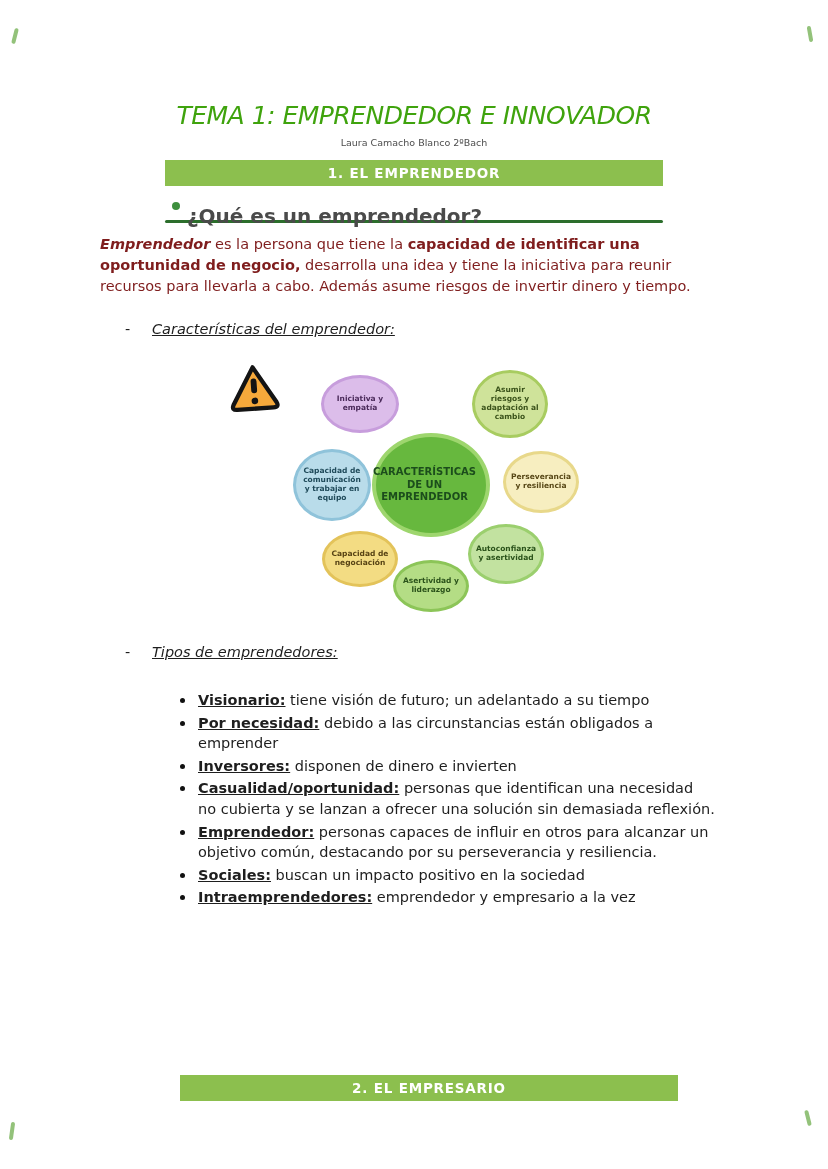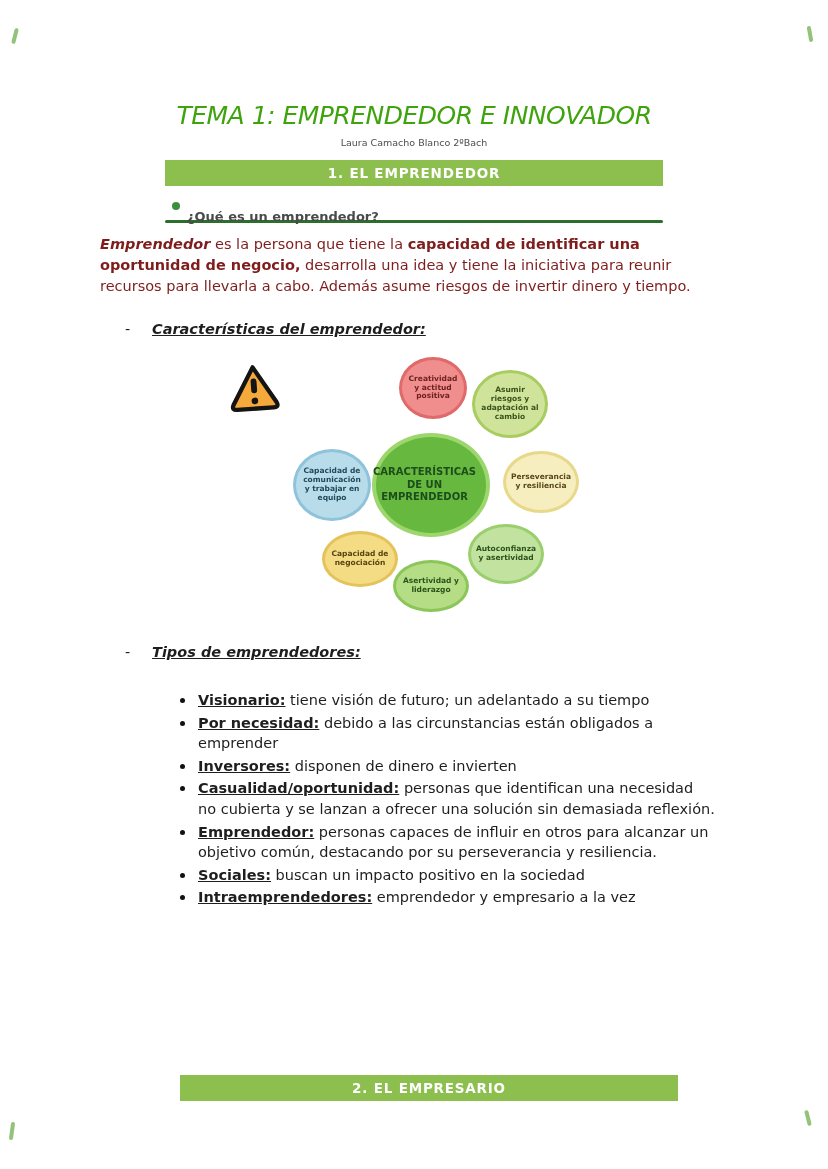--- a/index.html
+++ b/index.html
@@ -44,21 +44,21 @@
     display:flex;align-items:center;justify-content:center;
   }
   .banner2{position:absolute;left:165px;top:1060px;margin:15px;}
 
   .question-row{
     margin:10px 0 0 172px;
     display:flex;align-items:center;
     height:20px;
   }
   .q-dot{width:8px;height:8px;border-radius:50%;background:#3d8f3d;margin-right:7px;}
-  .q-text{font-size:13px;font-weight:bold;color:#4a4a4a;margin-top:20px;}
+  .q-text{font-size:20px;font-weight:bold;color:#4a4a4a;margin-top:20px;}
   .q-underline{
     width:498px;height:3px;
     margin:4px 0 0 165px;
     background:#2c6e2c;border-radius:2px;
   }
 
   .intro{
     width:636px;
     margin:11px 0 0 100px;
     font-size:14.5px;
@@ -68,21 +68,21 @@
   .intro .lead{font-weight:bold;font-style:italic;}
   .intro .b{font-weight:bold;}
 
   .subheading{
     margin:24px 0 0 125px;
     display:flex;
     font-size:14.5px;
     color:#1e1e1e;
   }
   .subheading .dash{width:27px;}
-  .subheading .sub-text{font-style:italic;text-decoration:underline;font-weight:700;}
+  .subheading .sub-text{font-style:italic;text-decoration:underline;font-weight:400;}
   .subheading.second{margin-top:26px;}
 
   
   .diagram{position:relative;width:400px;height:265px;margin:16px 0 0 216px;}
   .bubble{
     position:absolute;
     border-radius:50%;
     display:flex;align-items:center;justify-content:center;
     text-align:center;
     font-weight:bold;
@@ -152,22 +152,22 @@
   </div>
 
   <div class="diagram">
     <div class="warning">
       <svg viewBox="0 0 64 58" width="56" height="50">
         <path d="M32 5 L57 47 Q60 53 53 53 L11 53 Q4 53 7 47 Z" fill="#f6a93b" stroke="#141414" stroke-width="5" stroke-linejoin="round"></path>
         <rect x="28.6" y="18" width="6.8" height="17" rx="3.4" fill="#141414"></rect>
         <circle cx="32" cy="44" r="3.8" fill="#141414"></circle>
       </svg>
     </div>
-    <div class="bubble b0" style="background: rgb(240, 141, 141); border-color: rgb(224, 106, 106); color: rgb(110, 31, 31);">
-        <span>Creatividad y actitud positiva</span>
+    <div class="bubble b1" style="background: rgb(220, 189, 234); border-color: rgb(199, 157, 220); color: rgb(74, 42, 90);">
+        <span>Iniciativa y empatía</span>
       </div>
     <div class="bubble b2" style="background: rgb(207, 227, 154); border-color: rgb(168, 204, 96); color: rgb(58, 82, 26);">
         <span>Asumir riesgos y adaptación al cambio</span>
       </div>
     <div class="bubble b3" style="background: rgb(185, 220, 234); border-color: rgb(143, 195, 218); color: rgb(31, 74, 90);">
         <span>Capacidad de comunicación y trabajar en equipo</span>
       </div>
     <div class="bubble b4" style="background: rgb(247, 238, 192); border-color: rgb(232, 216, 138); color: rgb(87, 71, 22);">
         <span>Perseverancia y resiliencia</span>
       </div>

